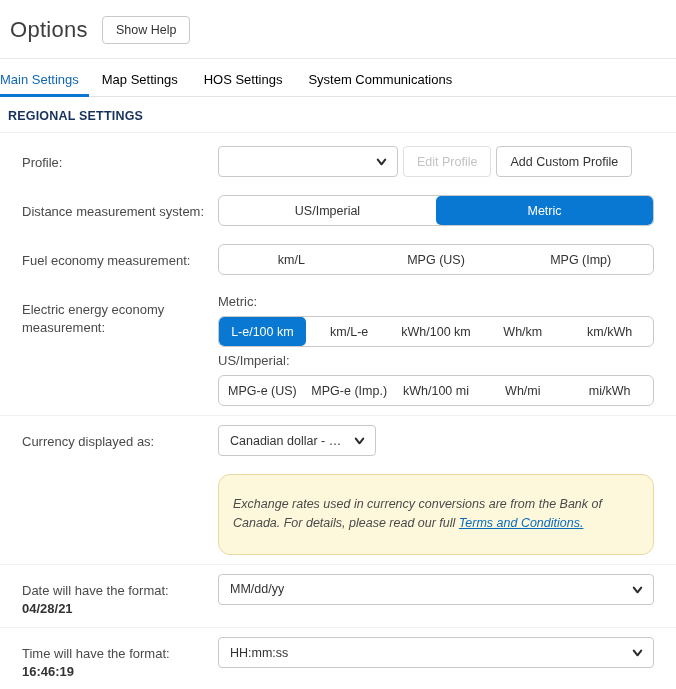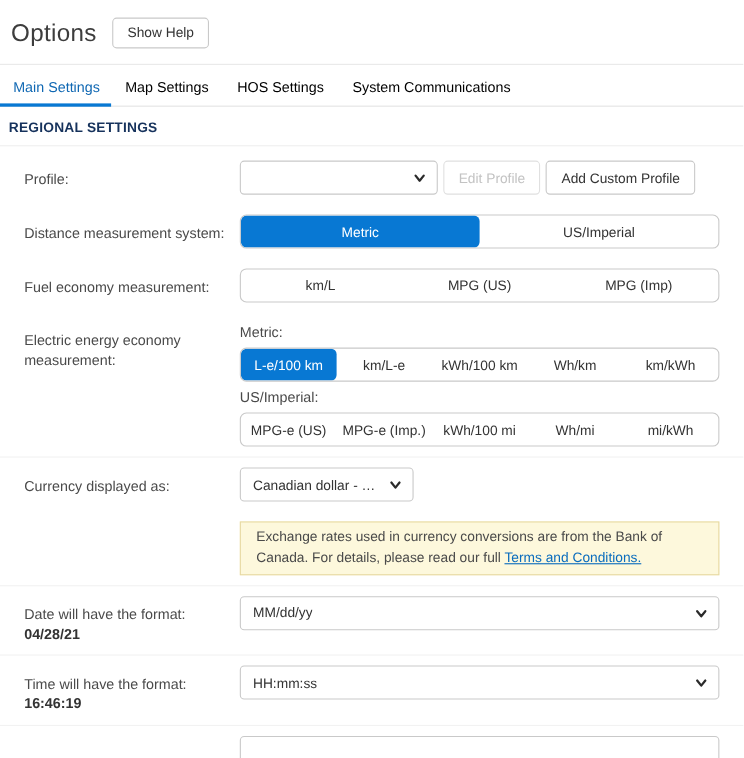--- a/index.html
+++ b/index.html
@@ -23,21 +23,21 @@
   .btn{
     background:#fff;border:1px solid #c9c9c9;border-radius:4px;
     padding:0 13px;height:31px;font-size:12.5px;color:#333;
     font-family:"Liberation Sans",sans-serif;cursor:pointer;white-space:nowrap;
   }
   .btn.small{height:28px;margin-left:14px;}
   .btn:disabled{color:#c3c3c3;border-color:#e0e0e0;cursor:default;}
   
   .tabs{display:flex;border-bottom:1px solid #e3e3e3;}
   .tab{padding:13px 13px 9px;font-size:13px;color:#000000;cursor:pointer;margin-bottom:-1px;}
-  .tab:first-child{padding-left:12px;padding-right:10px;}
+  .tab:first-child{padding-left:0;padding-right:10px;}
   .tab.active{color:var(--active-tab);border-bottom:3px solid var(--accent);padding-bottom:7px;}
   
   .section-header{
     font-size:12.5px;font-weight:bold;color:var(--section-title);
     padding:12px 8px 9px;border-bottom:1px solid #efefef;letter-spacing:.2px;
   }
   
   .form{padding-top:4px;}
   .row{display:flex;align-items:flex-start;padding:9px 22px;}
   .row.sep{border-top:1px solid #f2f2f2;}
@@ -60,22 +60,22 @@
   .seg{display:flex;height:31px;border:1px solid #c9c9c9;border-radius:6px;background:#fff;overflow:hidden;}
   .seg-item{
     flex:1;display:flex;align-items:center;justify-content:center;
     font-size:12.5px;color:#333;cursor:pointer;white-space:nowrap;
   }
   .seg-item.selected{background:var(--accent);color:#fff;border-radius:5px;}
   .sub-label{margin:1px 0 7px;color:#4a4a4a;}
   .sub-label.second{margin-top:6px;}
   
   .notice{
-    background:var(--notice-bg);border:1px solid var(--notice-border);border-radius:0;
-    padding:4px 14px;font-size:12.5px;line-height:1.55;color:#4a4a4a;
+    background:var(--notice-bg);border:1px solid var(--notice-border);border-radius:12px;
+    padding:20px 14px;font-size:12.5px;line-height:1.55;color:#4a4a4a;font-style:italic;
   }
   .notice a{color:var(--link);text-decoration:underline;cursor:pointer;}
 </style>
 </head>
 <body>
 
 <header class="header">
   <h1 class="page-title">Options</h1>
   <button class="btn small">Show Help</button>
 </header>
@@ -104,22 +104,22 @@
         <button class="btn" disabled="">Edit Profile</button>
         <button class="btn">Add Custom Profile</button>
       </div>
     </div>
   </div>
 
   <div class="row">
     <div class="label">Distance measurement system:</div>
     <div class="controls">
       <div class="seg">
+        <div class="seg-item">US/Imperial</div>
         <div class="seg-item selected">Metric</div>
-        <div class="seg-item">US/Imperial</div>
       </div>
     </div>
   </div>
 
   <div class="row">
     <div class="label">Fuel economy measurement:</div>
     <div class="controls">
       <div class="seg">
         <div class="seg-item">km/L</div>
         <div class="seg-item">MPG (US)</div>

